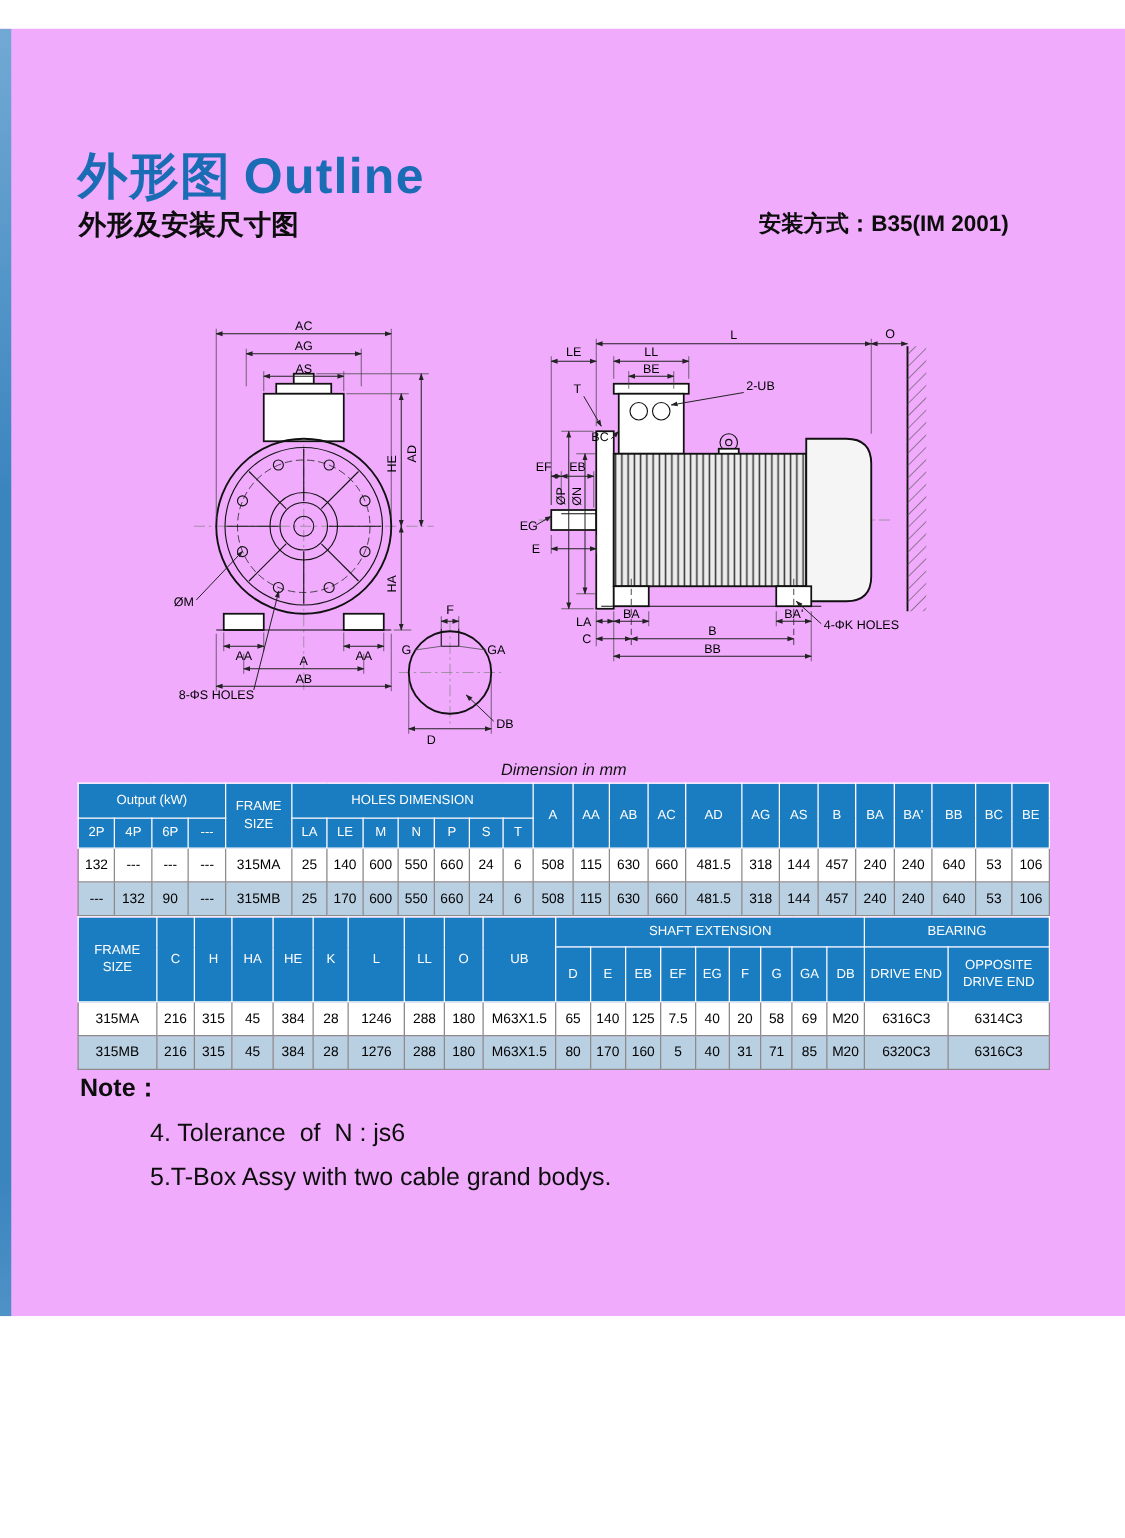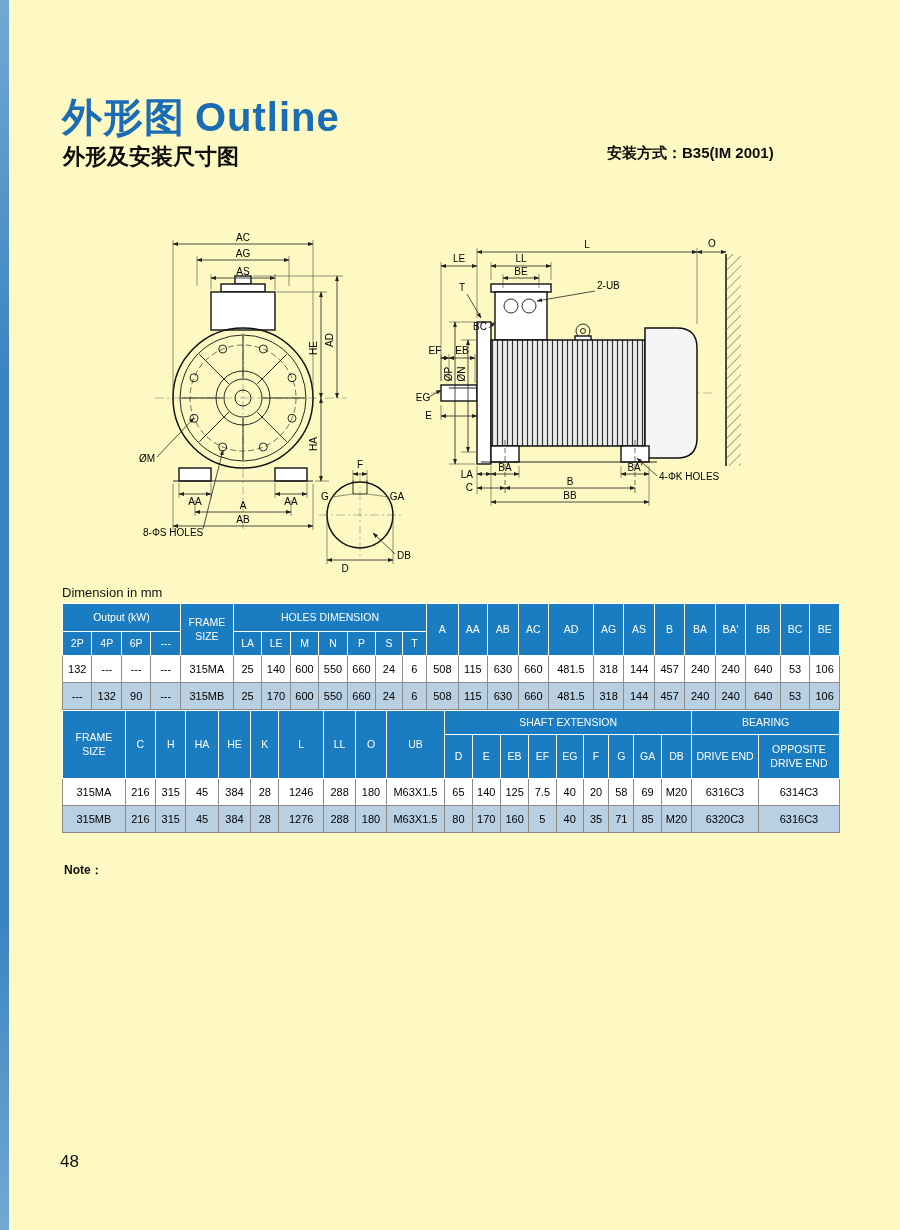--- a/index.html
+++ b/index.html
@@ -1,34 +1,34 @@
 <!DOCTYPE html>
 <html><head>
 <meta charset="utf-8">
 <style>
   html,body{margin:0;padding:0;background:#fff;}
-  .page{position:relative;width:900px;height:1230px;background:#fef9c3;overflow:hidden;
-        font-family:"Liberation Sans","DejaVu Sans",sans-serif;color:#111;}
+  .page{position:relative;width:900px;height:1030px;background:#f0abfc;overflow:hidden;
+        font-family:"Liberation Sans","DejaVu Sans",sans-serif;color:#111;margin-top:23px;}
   .edge-strip{position:absolute;left:0;top:0;width:9px;height:1230px;
         background:linear-gradient(180deg,#72a9d4 0%,#3b85bf 30%,#3b85bf 75%,#72a9d4 100%);}
   .title{position:absolute;left:62px;top:90px;font-size:40px;font-weight:bold;color:#1a6cb5;letter-spacing:1px;white-space:nowrap;}
   .title .en{margin-left:10px;}
   .subtitle{position:absolute;left:63px;top:142px;font-size:22px;font-weight:bold;color:#0d0d0d;}
-  .mounting{position:absolute;left:607px;top:144px;font-size:15px;font-weight:bold;color:#0d0d0d;text-align:right;}
+  .mounting{position:absolute;left:607px;top:144px;font-size:18px;font-weight:bold;color:#0d0d0d;text-align:right;}
   .drawing{position:absolute;left:85px;top:228px;width:680px;height:348px;}
-  .dimnote{position:absolute;left:62px;top:585px;width:778px;text-align:left;font-size:13px;}
+  .dimnote{position:absolute;left:62px;top:585px;width:778px;text-align:center;font-size:13px;font-style:italic;}
   .tables{position:absolute;left:62px;top:603px;width:778px;}
   table.dim-table{border-collapse:collapse;width:778px;table-layout:fixed;}
   table.dim-table th{background:#1b7dc1;color:#fff;font-weight:normal;font-size:10.5px;
         border:1px solid #fff;padding:1px;text-align:center;vertical-align:middle;line-height:1.25;}
   table.dim-table td{font-size:11px;color:#000;text-align:center;border:1px solid #8b8b8b;
         padding:0 1px;height:26px;vertical-align:middle;}
   table.dim-table tbody tr:nth-child(odd) td{background:#ffffff;}
   table.dim-table tbody tr:nth-child(even) td{background:#b9cfe2;}
-  .notes{position:absolute;left:64px;top:862px;font-size:12px;color:#0d0d0d;}
+  .notes{position:absolute;left:64px;top:834px;font-size:20px;color:#0d0d0d;}
   .note-first{display:flex;margin-bottom:12px;}
   .note-label{font-weight:bold;width:56px;flex:0 0 56px;}
   .note-line{white-space:pre-wrap;margin:0 0 12px 56px;}
   .note-line.cjk{margin-left:68px;}
   .pagenum{position:absolute;left:60px;top:1152px;font-size:17px;}
   
   .ol{fill:none;stroke:#111;stroke-width:1.5;}
   .ol2{fill:none;stroke:#111;stroke-width:.9;}
   .fillw{fill:#fff;stroke:#111;stroke-width:1.4;}
   .dim{stroke:#222;stroke-width:.8;marker-start:url(#arw);marker-end:url(#arw);}
@@ -475,31 +475,33 @@
             <td>28</td>
             <td>1276</td>
             <td>288</td>
             <td>180</td>
             <td>M63X1.5</td>
             <td>80</td>
             <td>170</td>
             <td>160</td>
             <td>5</td>
             <td>40</td>
-            <td>35</td>
+            <td>31</td>
             <td>71</td>
             <td>85</td>
             <td>M20</td>
             <td>6320C3</td>
             <td>6316C3</td>
           </tr>
         </tbody>
     </table>
   </div>
 
   <div class="notes">
     <div class="note-first">
       <span class="note-label">Note：</span>
     </div>
+    <div class="note-line">4. Tolerance  of  N : js6</div>
+    <div class="note-line">5.T-Box Assy with two cable grand bodys.</div>
   </div>
 
   <div class="pagenum">48</div>
 </div>
 
 </body></html>

